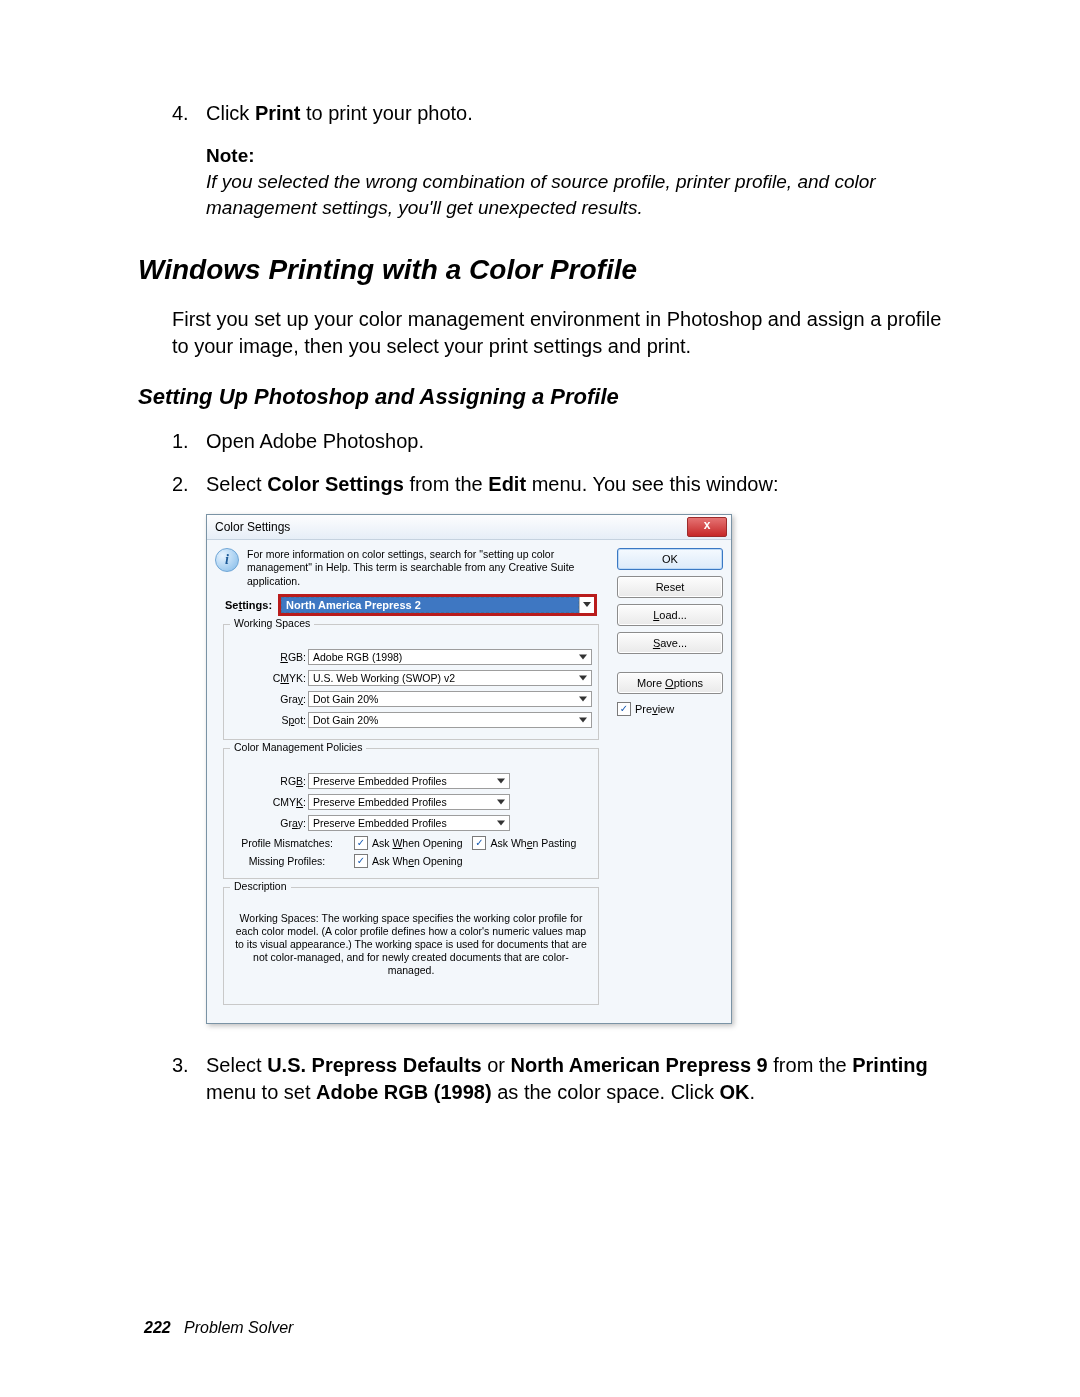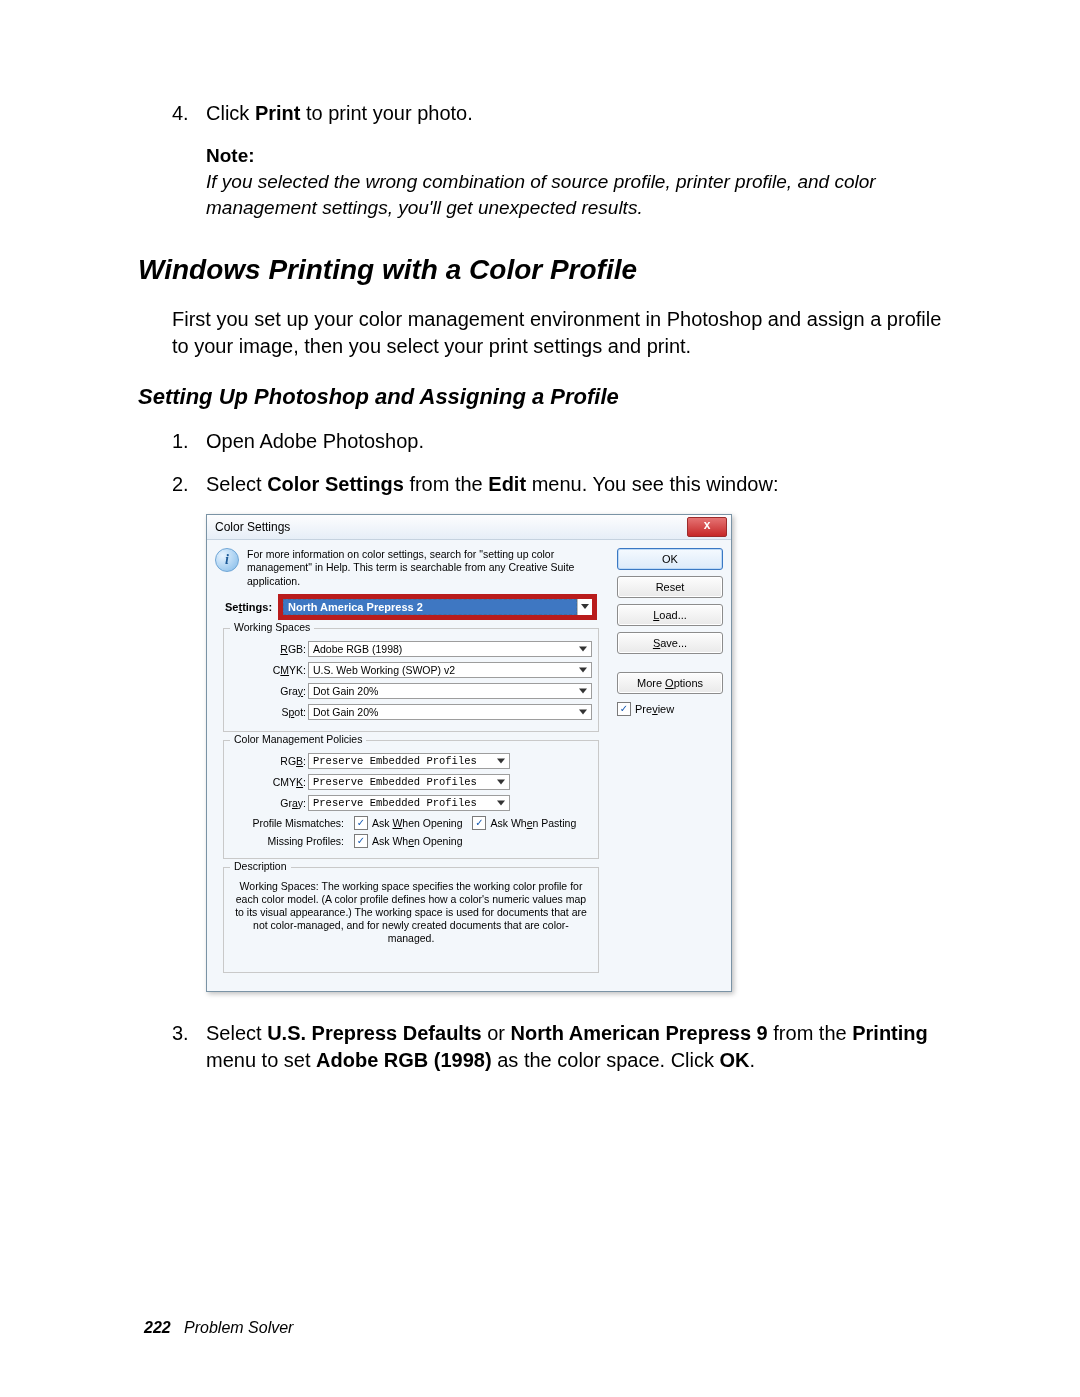--- a/index.html
+++ b/index.html
@@ -134,39 +134,39 @@
     border:1px dashed #3e6fa3;
     background:#3e77c2;
     color:#fff;
     padding:1px 16px 1px 4px;
     font-size:11px;
     position:relative;
   }
   .settings-outer {
     flex:1;
     background:#fff;
-    border:5px solid #b91c1c;
+    border:3px solid #b91c1c;
     position:relative;
     padding:0;
     display:flex;
     align-items:stretch;
   }
   .settings-dd {
     width:14px;
     display:flex;align-items:center;justify-content:center;
     border-left:1px solid #bbb;
   }
   .tri-down {
     width:0;height:0;border-left:4px solid transparent;border-right:4px solid transparent;border-top:5px solid #333;
   }
 
   .groupbox {
     border:1px solid #c9c9c9;
     margin: 0 8px 8px 8px;
-    padding: 12px 6px 6px 6px;
+    padding: 24px 6px 6px 6px;
     position:relative;
   }
   .group-title {
     position:absolute;
     top:-8px; left:6px;
     background:#f3f7fb;
     padding:0 4px;
     font-size:10.5px;
   }
   .fld {
@@ -178,34 +178,34 @@
   }
   .fld-label u { text-decoration: underline; }
   .fld-select {
     flex:1;
     border:1px solid #9d9d9d;
     background:#fff;
     font-size:10.5px;
     padding:1px 16px 1px 4px;
     position:relative;
   }
-  .fld-select.narrow { flex:0 0 180px;font-family:Liberation Mono, monospace; }
+  .fld-select.narrow { flex:0 0 180px; }
   .fld-select .tri-down { position:absolute; right:4px; top:50%; transform:translateY(-50%); }
 
   .chk-row {
     display:flex; align-items:center; gap:4px;
     font-size:10.5px;
   }
   .chk {
     width:12px;height:12px;border:1px solid #7a7a7a;background:#fff;
     display:flex;align-items:center;justify-content:center;
     font-size:10px;color:#1558b0;line-height:1;
   }
   .indent-row { display:flex; align-items:center; gap:10px; margin-bottom:4px; }
-  .indent-label { width:114px; text-align:right; font-size:10.5px; }
+  .indent-label { width:114px; text-align:center; font-size:10.5px; }
 
   .desc-text { font-size:10.5px; line-height:1.25; }
 
   .btn {
     border:1px solid #8c8c8c;
     border-radius:3px;
     background:linear-gradient(#fdfdfd,#e9e9e9);
     height:20px;
     font-size:11px;
     display:flex;align-items:center;justify-content:center;

